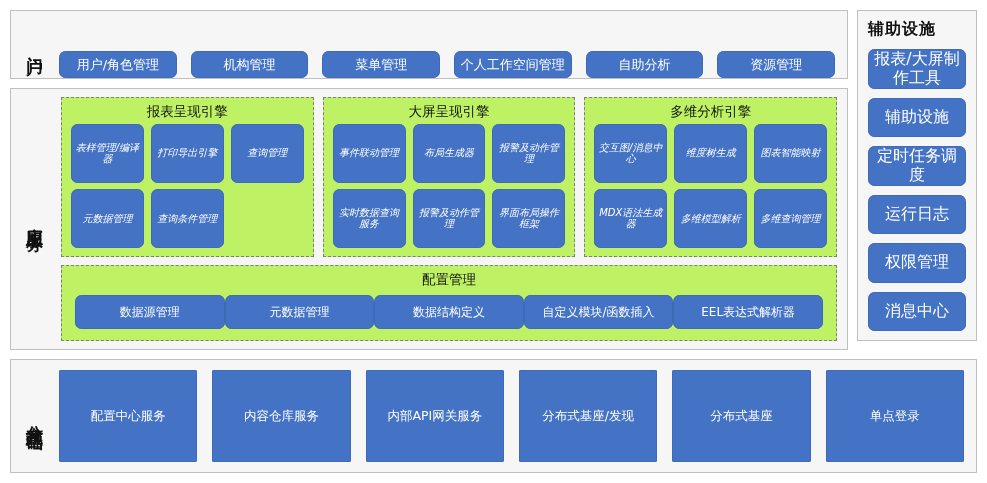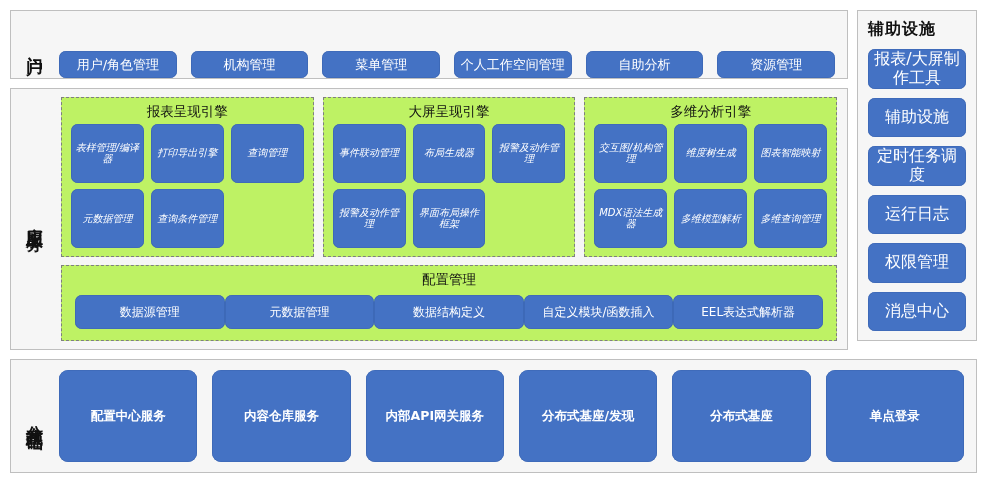--- a/index.html
+++ b/index.html
@@ -208,22 +208,21 @@
   .dist-body {
     flex: 1 1 auto;
     display: flex;
     align-items: stretch;
     gap: 15px;
     padding: 10px 12px 10px 2px;
   }
   .dist-body .btn {
     flex: 1 1 0;
     font-size: 12.5px;
-    border-radius: 9px;
-    font-weight: bold;
+    border-radius: 2px;
   }
 </style>
 </head>
 <body>
 
 <div id="page">
 
   <div class="top-row">
 
     <div class="frame portal">
@@ -259,29 +258,30 @@
               <div class="btn">查询条件管理</div>
             </div>
           </div>
 
           <div class="panel engine-panel">
             <div class="panel-title">大屏呈现引擎</div>
             <div class="grid-2x3">
               <div class="btn">事件联动管理</div>
               <div class="btn">布局生成器</div>
               <div class="btn">报警及动作管理</div>
+              <div class="btn">实时数据查询服务</div>
               <div class="btn">报警及动作管理</div>
               <div class="btn">界面布局操作框架</div>
             </div>
           </div>
 
           <div class="panel engine-panel">
             <div class="panel-title">多维分析引擎</div>
             <div class="grid-2x3">
-              <div class="btn">交互图/机构管理</div>
+              <div class="btn">交互图/消息中心</div>
               <div class="btn">维度树生成</div>
               <div class="btn">图表智能映射</div>
               <div class="btn">MDX语法生成器</div>
               <div class="btn">多维模型解析</div>
               <div class="btn">多维查询管理</div>
             </div>
           </div>
 
         </div>
 

